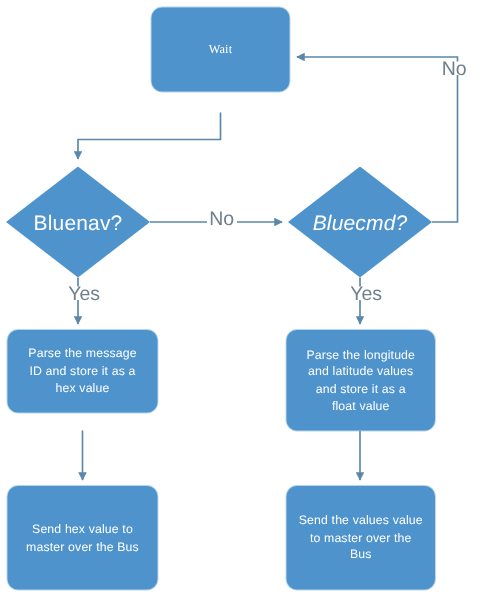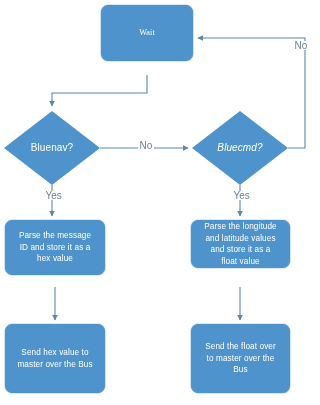--- a/index.html
+++ b/index.html
@@ -55,27 +55,27 @@
     left: 0;
     top: 0;
     width: 100%;
     height: 100%;
     z-index: 1;
   }
   .diamond-label {
     position: relative;
     z-index: 2;
     color: #ffffff;
-    font-size: 10px;
+    font-size: 14px;
     line-height: 10px;
   }
   .edge-label {
     position: absolute;
     color: #6f7f8c;
-    font-size: 10px;
+    font-size: 13px;
     line-height: 9px;
     background: #ffffff;
     padding: 0 1.5px;
     z-index: 4;
     white-space: nowrap;
   }
 </style>
 </head>
 <body>
 
@@ -141,34 +141,34 @@
     </svg>
     <span class="diamond-label">Bluecmd?</span>
   </div>
 
   <div class="node proc" style="left:5px; top:220px; width:100px; height:55px;">
     <span>Parse the message
 ID  and store it as a
 hex value</span>
   </div>
 
-  <div class="node proc" style="left:191px; top:220px; width:99px; height:48px;">
+  <div class="node proc" style="left:191px; top:220px; width:99px; height:67px;">
     <span>Parse the longitude
 and latitude values
 and store it as a
 float value</span>
   </div>
 
   <div class="node proc" style="left:5px; top:324px; width:100px; height:69px;">
     <span>Send hex value to
 master over the Bus</span>
   </div>
 
   <div class="node proc" style="left:191px; top:324px; width:99px; height:69px;">
-    <span>Send the float over
+    <span>Send the values value
 to master over the
 Bus</span>
   </div>
 
   <div class="edge-label" style="left:138px; top:141px;">No</div>
 
   <div class="edge-label" style="left:44px; top:191px;">Yes</div>
 
   <div class="edge-label" style="left:232px; top:191px;">Yes</div>
 

